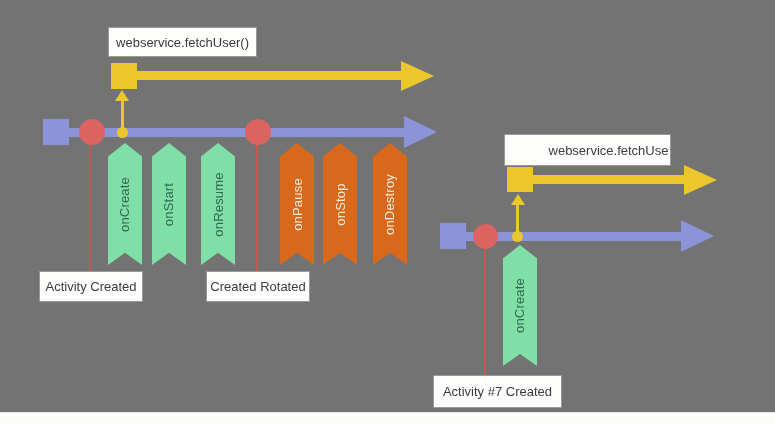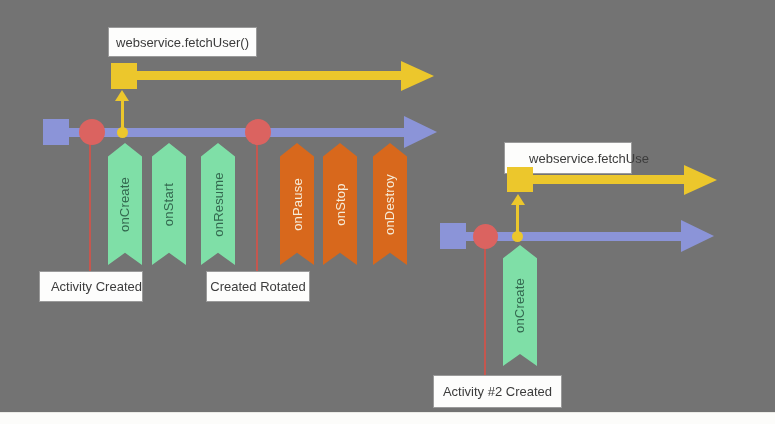--- a/index.html
+++ b/index.html
@@ -125,28 +125,28 @@
   <div class="ribbon orange" style="left:280px;top:143px;height:122px;">
     <span>onPause</span>
   </div>
   <div class="ribbon orange" style="left:323px;top:143px;height:122px;">
     <span>onStop</span>
   </div>
   <div class="ribbon orange" style="left:373px;top:143px;height:122px;">
     <span>onDestroy</span>
   </div>
 
-  <div class="label-box" style="left:39px;top:271px;width:104px;height:31px;justify-content:flex-end;">
+  <div class="label-box" style="left:39px;top:271px;width:104px;height:31px;">
     <span>Activity Created</span>
   </div>
   <div class="label-box" style="left:206px;top:271px;width:104px;height:31px;">
     <span>Created Rotated</span>
   </div>
 
-  <div class="label-box" style="left:504px;top:142px;width:128px;height:32px;padding-left:42px;">
+  <div class="label-box" style="left:504px;top:134px;width:167px;height:32px;padding-left:42px;">
     <span>webservice.fetchUse</span>
   </div>
 
   <div class="ycap" style="left:507px;top:167px;width:26px;height:25px;"></div>
   <div class="ybar" style="left:532px;top:175px;width:153px;height:9px;"></div>
   <div class="yhead-right" style="left:684px;top:165px;"></div>
 
   <div class="yhead-up" style="left:511px;top:194px;"></div>
   <div class="ystem" style="left:516px;top:204px;height:32px;"></div>
 
@@ -157,18 +157,18 @@
   <div class="head-right" style="left:681px;top:220px;"></div>
 
   <div class="event-dot" style="left:473px;top:224px;width:25px;height:25px;"></div>
   <div class="ydot" style="left:512px;top:231px;"></div>
 
   <div class="ribbon green" style="left:503px;top:245px;height:121px;">
     <span>onCreate</span>
   </div>
 
   <div class="label-box" style="left:433px;top:375px;width:129px;height:33px;">
-    <span>Activity #2 Created</span>
+    <span>Activity #7 Created</span>
   </div>
 
   <div class="bottom-strip"></div>
 
 </div>
 
 </body></html>

